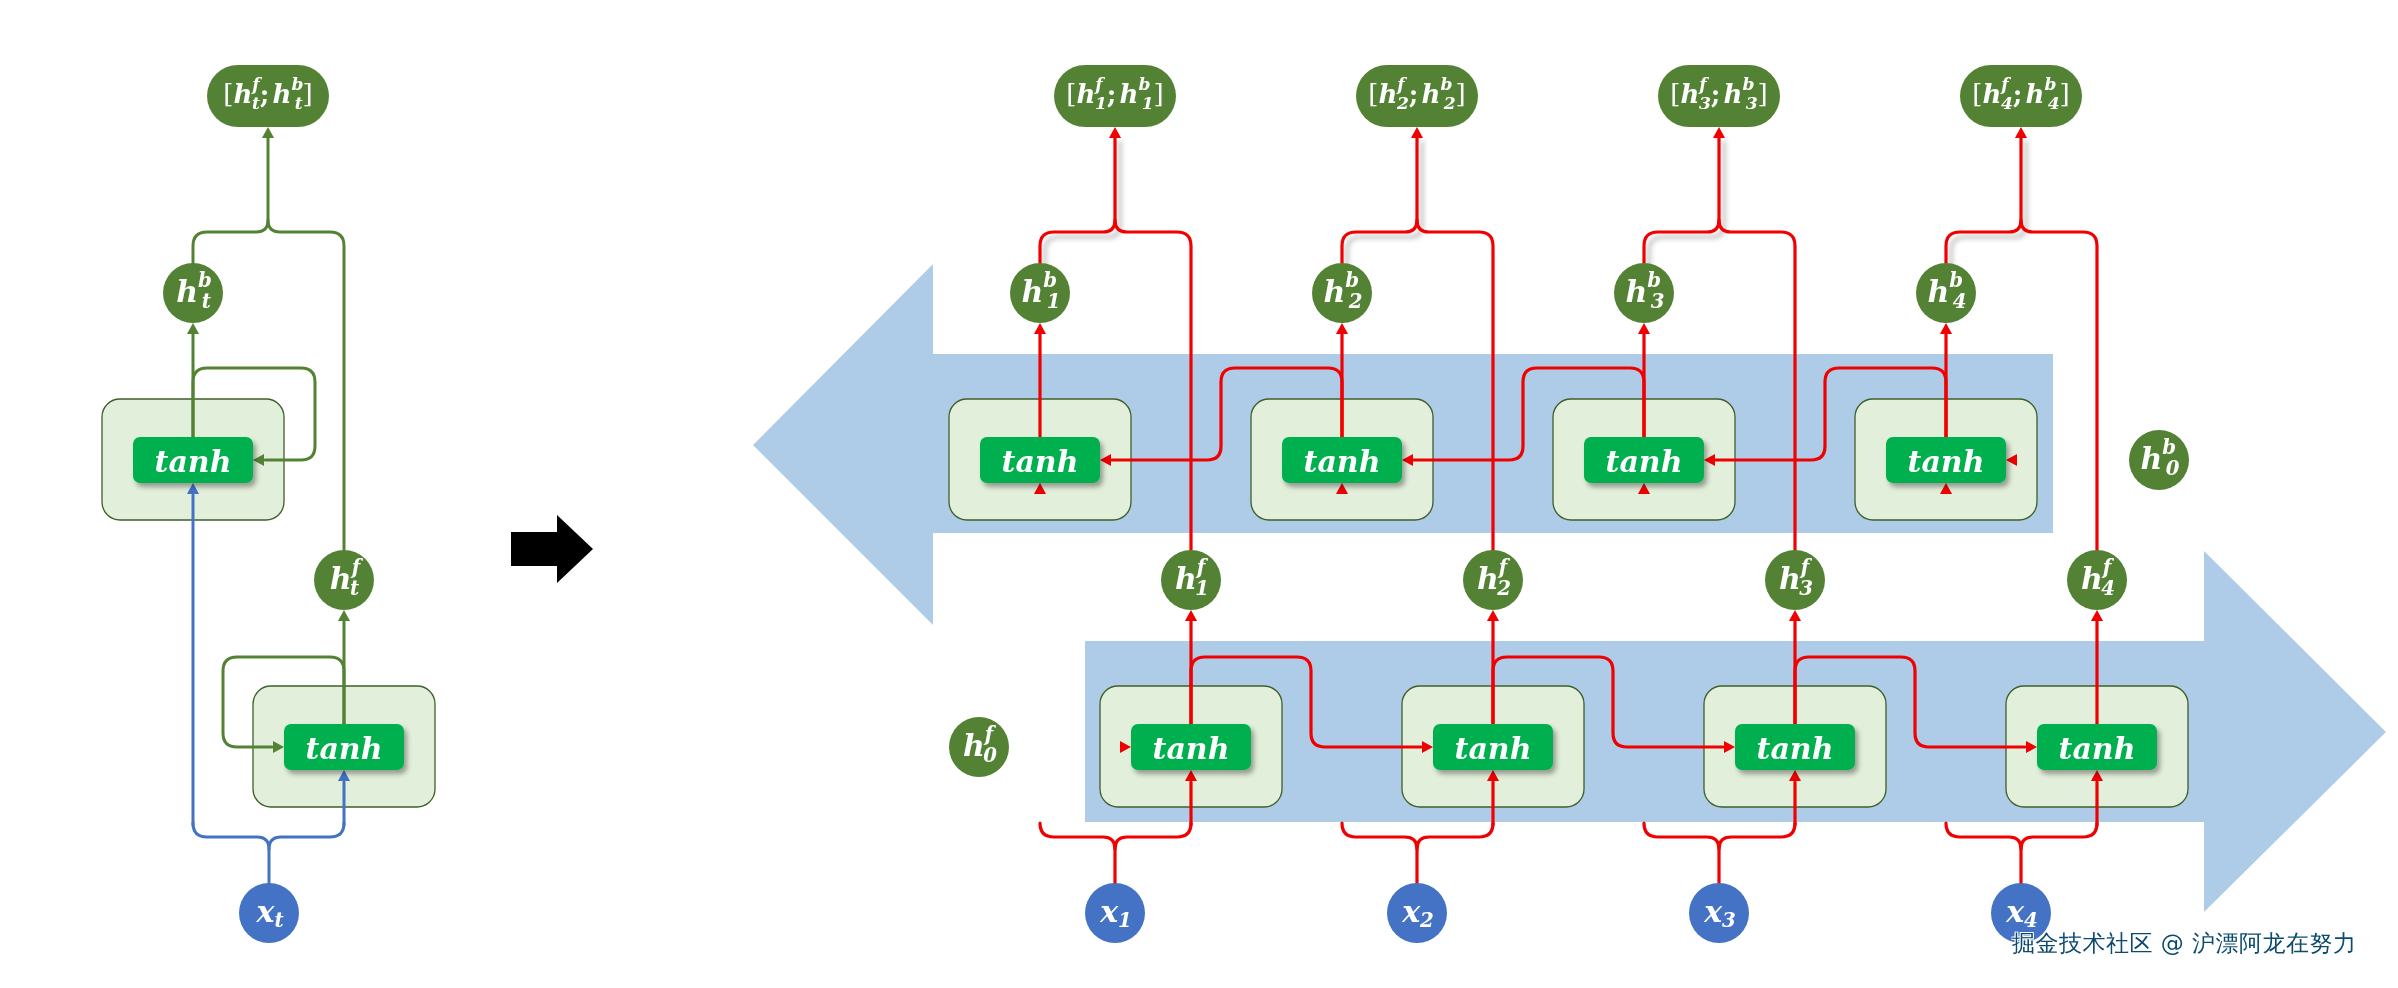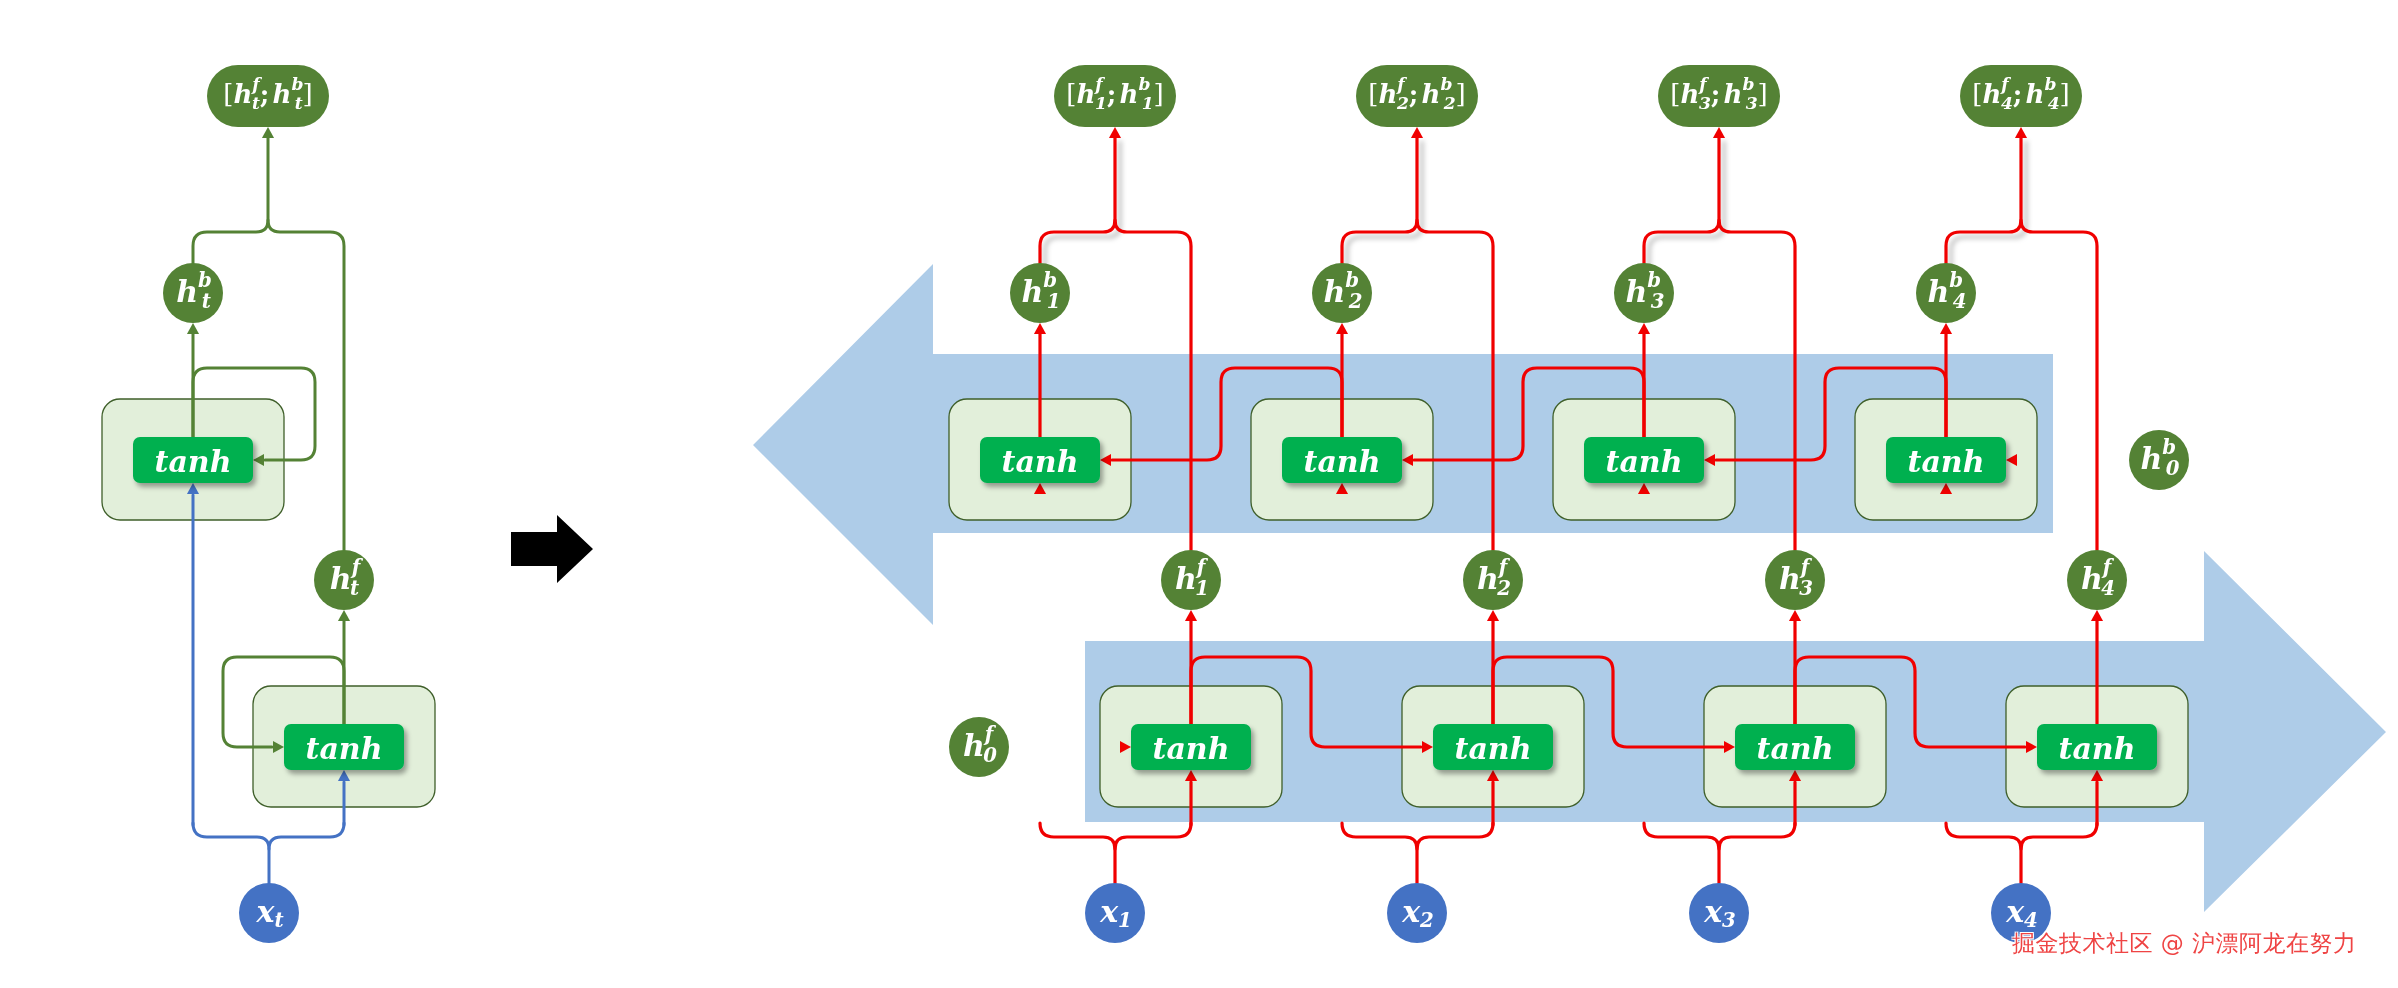--- a/index.html
+++ b/index.html
@@ -2,21 +2,21 @@
 <html><head>
 <meta charset="utf-8">
 <style>
   html, body { margin: 0; padding: 0; background: #ffffff; }
   body { width: 2398px; height: 988px; overflow: hidden; position: relative; }
   #diagram { position: absolute; left: 0; top: 0; width: 2398px; height: 988px; }
   .node-text { font-family: "DejaVu Serif", serif; font-weight: bold; font-style: italic; fill: #ffffff; }
   .tanh-text { font-family: "DejaVu Serif", serif; font-weight: bold; font-style: italic; fill: #ffffff; font-size: 30px; }
   .watermark {
     position: absolute; left: 2012px; top: 928px;
-    font-family: "DejaVu Sans", sans-serif; font-size: 23px; color: #ef4444;
+    font-family: "DejaVu Sans", sans-serif; font-size: 23px; color: #0c4a6e;
     text-shadow: -1px -1px 0 #fff, 1px -1px 0 #fff, -1px 1px 0 #fff, 1px 1px 0 #fff;
     white-space: nowrap; letter-spacing: 0.5px;
   }
 </style>
 </head>
 <body>
 
 <svg id="diagram" xmlns="http://www.w3.org/2000/svg" width="2398" height="988" viewBox="0 0 2398 988">
   <defs>
     <filter id="shadow" x="-20%" y="-20%" width="140%" height="160%">

